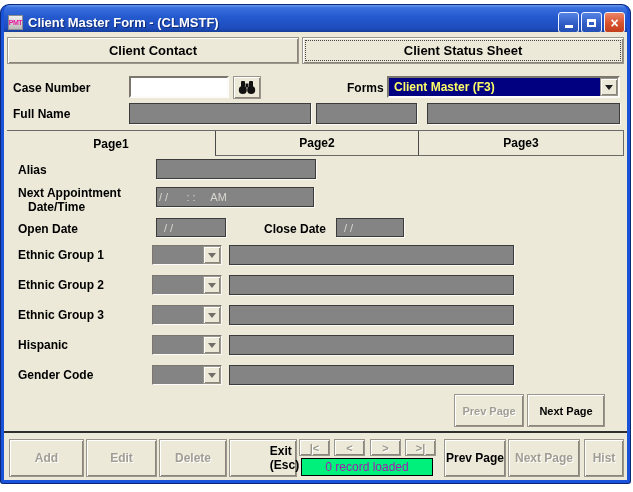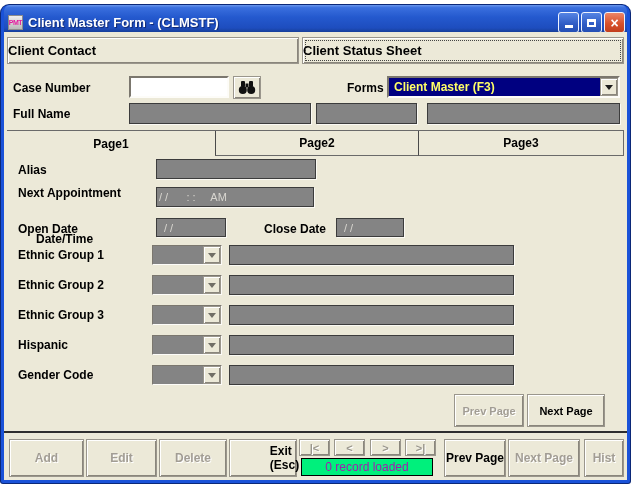--- a/index.html
+++ b/index.html
@@ -47,21 +47,21 @@
   }
   .field-gray {
     background:#848484;
     border:1px solid #3c3c3c;
     box-shadow:1px 1px 0 #fbfaf4;
   }
 
   .lbl { position:absolute; font-weight:bold; font-size:12px; white-space:nowrap; }
 
   
-  .top-tab { position:absolute; top:5px; height:27px; display:flex; align-items:center; 
+  .top-tab { position:absolute; top:5px; height:27px; display:flex; align-items:center; justify-content:center;
     font-weight:bold; font-size:13px; }
   .top-tab.contact { left:3px; width:292px; }
   .top-tab.status  { left:298px; width:322px; outline:1px dotted #444; outline-offset:-4px; }
 
   
   .case-label { left:9px; top:49px; }
   .case-input { position:absolute; left:125px; top:44px; width:100px; height:22px; font:12px "Liberation Sans",sans-serif; padding:0 3px; }
   .binoc-btn { position:absolute; left:229px; top:44px; width:28px; height:23px; display:flex; align-items:center; justify-content:center; }
   .forms-label { left:343px; top:49px; }
   .forms-combo { position:absolute; left:383px; top:44px; width:233px; height:22px;
@@ -82,21 +82,21 @@
   .ptab { position:absolute; top:0; height:25px; display:flex; align-items:center; justify-content:center;
     font-weight:bold; font-size:12px; border-bottom:1px solid #6a6a6a; }
   .ptab.p1 { left:0; width:208px; border-bottom:none; }
   .ptab.p2 { left:208px; width:203px; border-left:1px solid #4a4a4a; }
   .ptab.p3 { left:411px; width:206px; border-left:1px solid #4a4a4a; border-right:1px solid #6a6a6a; }
 
   
   .alias-label { left:14px; top:131px; }
   .alias-field { position:absolute; left:152px; top:127px; width:160px; height:20px; }
   .na-label1 { left:14px; top:154px; }
-  .na-label2 { left:32px; top:168px;margin-top:32px; }
+  .na-label2 { left:24px; top:168px; }
   .na-field { position:absolute; left:152px; top:155px; width:158px; height:20px;
     color:#d8d6d0; font-size:11px; display:flex; align-items:center; padding-left:2px; white-space:pre; }
   .od-label { left:14px; top:190px; }
   .od-field { position:absolute; left:152px; top:186px; width:70px; height:19px;
     color:#d8d6d0; font-size:11px; display:flex; align-items:center; padding-left:7px; white-space:pre; }
   .cd-label { left:260px; top:190px; }
   .cd-field { position:absolute; left:332px; top:186px; width:68px; height:19px;
     color:#d8d6d0; font-size:11px; display:flex; align-items:center; padding-left:7px; white-space:pre; }
 
   .combo-row { position:absolute; left:14px; width:600px; height:21px; }

